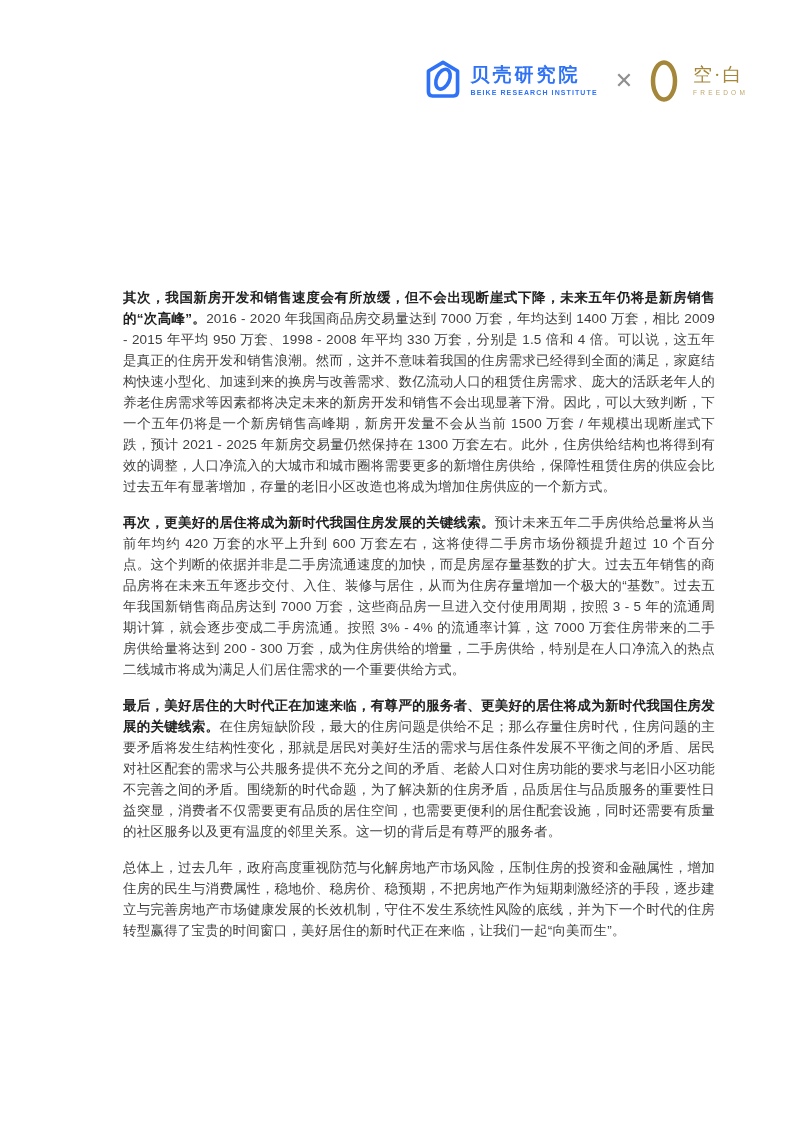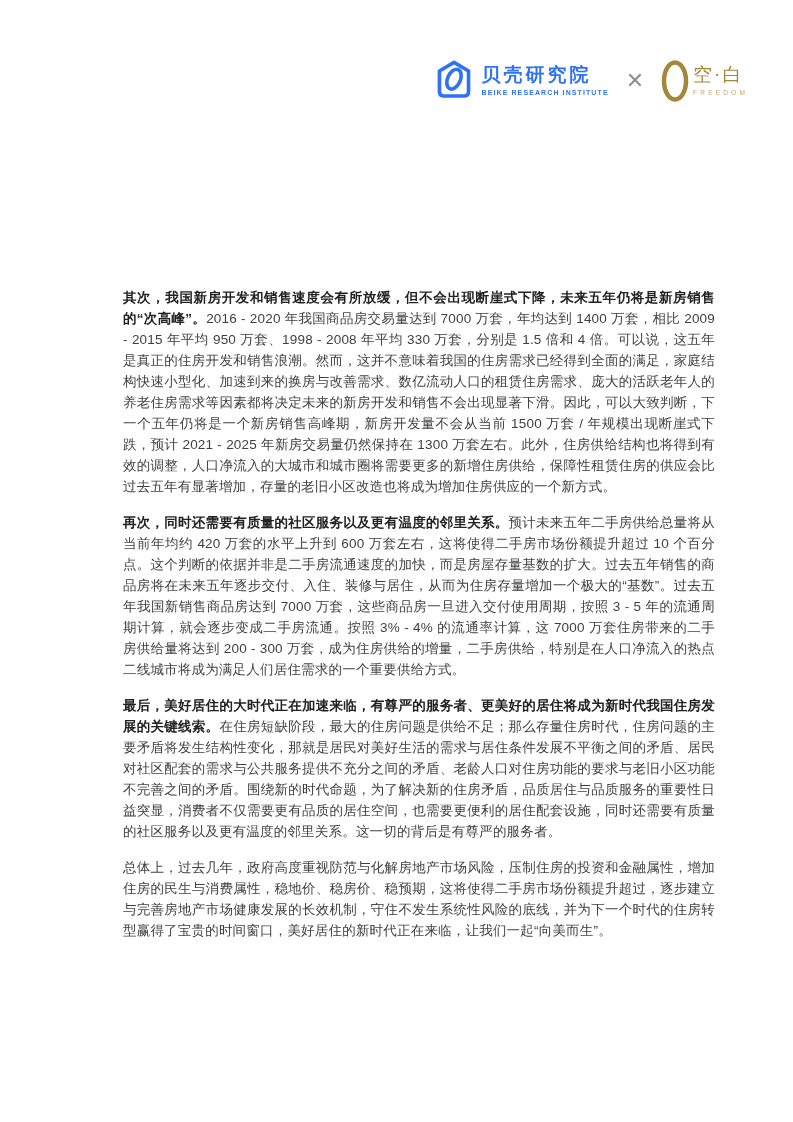--- a/index.html
+++ b/index.html
@@ -26,21 +26,21 @@
   .beike-en{
     color:#3072F6;font-size:7px;font-weight:bold;
     letter-spacing:1.1px;line-height:9px;white-space:nowrap;margin-top:2px;
   }
   .logo-x{
     margin:0 17px;color:#8f8f8f;font-size:22px;font-weight:300;
     line-height:22px;
   }
   .freedom-logo{display:flex;align-items:center;}
   .freedom-ring{width:28px;height:42px;flex:0 0 auto;}
-  .freedom-text{margin-left:4px;display:flex;flex-direction:column;}
+  .freedom-text{margin-left:15px;display:flex;flex-direction:column;}
   .freedom-cn{
     color:#A5873B;font-size:19px;line-height:22px;letter-spacing:2px;
     font-family:"Liberation Serif","DejaVu Serif",serif;white-space:nowrap;
   }
   .freedom-en{
     color:#C0A870;font-size:6.5px;letter-spacing:3.2px;line-height:8px;
     margin-top:3px;white-space:nowrap;
   }
 
   
@@ -111,29 +111,29 @@
 
   </div>
 
   <div class="content">
 
     <p class="para">
       <span class="lead">其次，我国新房开发和销售速度会有所放缓，但不会出现断崖式下降，未来五年仍将是新房销售的“次高峰”。</span><span>2016 - 2020 年我国商品房交易量达到 7000 万套，年均达到 1400 万套，相比 2009 - 2015 年平均 950 万套、1998 - 2008 年平均 330 万套，分别是 1.5 倍和 4 倍。可以说，这五年是真正的住房开发和销售浪潮。然而，这并不意味着我国的住房需求已经得到全面的满足，家庭结构快速小型化、加速到来的换房与改善需求、数亿流动人口的租赁住房需求、庞大的活跃老年人的养老住房需求等因素都将决定未来的新房开发和销售不会出现显著下滑。因此，可以大致判断，下一个五年仍将是一个新房销售高峰期，新房开发量不会从当前 1500 万套 / 年规模出现断崖式下跌，预计 2021 - 2025 年新房交易量仍然保持在 1300 万套左右。此外，住房供给结构也将得到有效的调整，人口净流入的大城市和城市圈将需要更多的新增住房供给，保障性租赁住房的供应会比过去五年有显著增加，存量的老旧小区改造也将成为增加住房供应的一个新方式。</span>
     </p>
 
     <p class="para">
-      <span class="lead">再次，同时还需要有质量的社区服务以及更有温度的邻里关系。</span><span>预计未来五年二手房供给总量将从当前年均约 420 万套的水平上升到 600 万套左右，这将使得二手房市场份额提升超过 10 个百分点。这个判断的依据并非是二手房流通速度的加快，而是房屋存量基数的扩大。过去五年销售的商品房将在未来五年逐步交付、入住、装修与居住，从而为住房存量增加一个极大的“基数”。过去五年我国新销售商品房达到 7000 万套，这些商品房一旦进入交付使用周期，按照 3 - 5 年的流通周期计算，就会逐步变成二手房流通。按照 3% - 4% 的流通率计算，这 7000 万套住房带来的二手房供给量将达到 200 - 300 万套，成为住房供给的增量，二手房供给，特别是在人口净流入的热点二线城市将成为满足人们居住需求的一个重要供给方式。</span>
+      <span class="lead">再次，更美好的居住将成为新时代我国住房发展的关键线索。</span><span>预计未来五年二手房供给总量将从当前年均约 420 万套的水平上升到 600 万套左右，这将使得二手房市场份额提升超过 10 个百分点。这个判断的依据并非是二手房流通速度的加快，而是房屋存量基数的扩大。过去五年销售的商品房将在未来五年逐步交付、入住、装修与居住，从而为住房存量增加一个极大的“基数”。过去五年我国新销售商品房达到 7000 万套，这些商品房一旦进入交付使用周期，按照 3 - 5 年的流通周期计算，就会逐步变成二手房流通。按照 3% - 4% 的流通率计算，这 7000 万套住房带来的二手房供给量将达到 200 - 300 万套，成为住房供给的增量，二手房供给，特别是在人口净流入的热点二线城市将成为满足人们居住需求的一个重要供给方式。</span>
     </p>
 
     <p class="para">
       <span class="lead">最后，美好居住的大时代正在加速来临，有尊严的服务者、更美好的居住将成为新时代我国住房发展的关键线索。</span><span>在住房短缺阶段，最大的住房问题是供给不足；那么存量住房时代，住房问题的主要矛盾将发生结构性变化，那就是居民对美好生活的需求与居住条件发展不平衡之间的矛盾、居民对社区配套的需求与公共服务提供不充分之间的矛盾、老龄人口对住房功能的要求与老旧小区功能不完善之间的矛盾。围绕新的时代命题，为了解决新的住房矛盾，品质居住与品质服务的重要性日益突显，消费者不仅需要更有品质的居住空间，也需要更便利的居住配套设施，同时还需要有质量的社区服务以及更有温度的邻里关系。这一切的背后是有尊严的服务者。</span>
     </p>
 
     <p class="para">
-      <span class="lead"></span><span>总体上，过去几年，政府高度重视防范与化解房地产市场风险，压制住房的投资和金融属性，增加住房的民生与消费属性，稳地价、稳房价、稳预期，这将使得二手房市场份额提升超过，逐步建立与完善房地产市场健康发展的长效机制，守住不发生系统性风险的底线，并为下一个时代的住房转型赢得了宝贵的时间窗口，美好居住的新时代正在来临，让我们一起“向美而生”。</span>
+      <span class="lead"></span><span>总体上，过去几年，政府高度重视防范与化解房地产市场风险，压制住房的投资和金融属性，增加住房的民生与消费属性，稳地价、稳房价、稳预期，不把房地产作为短期刺激经济的手段，逐步建立与完善房地产市场健康发展的长效机制，守住不发生系统性风险的底线，并为下一个时代的住房转型赢得了宝贵的时间窗口，美好居住的新时代正在来临，让我们一起“向美而生”。</span>
     </p>
 
     <div class="signature">
       <div class="sig-name">李文杰</div>
     </div>
 
   </div>
 
   <div class="page-number">3</div>
 

